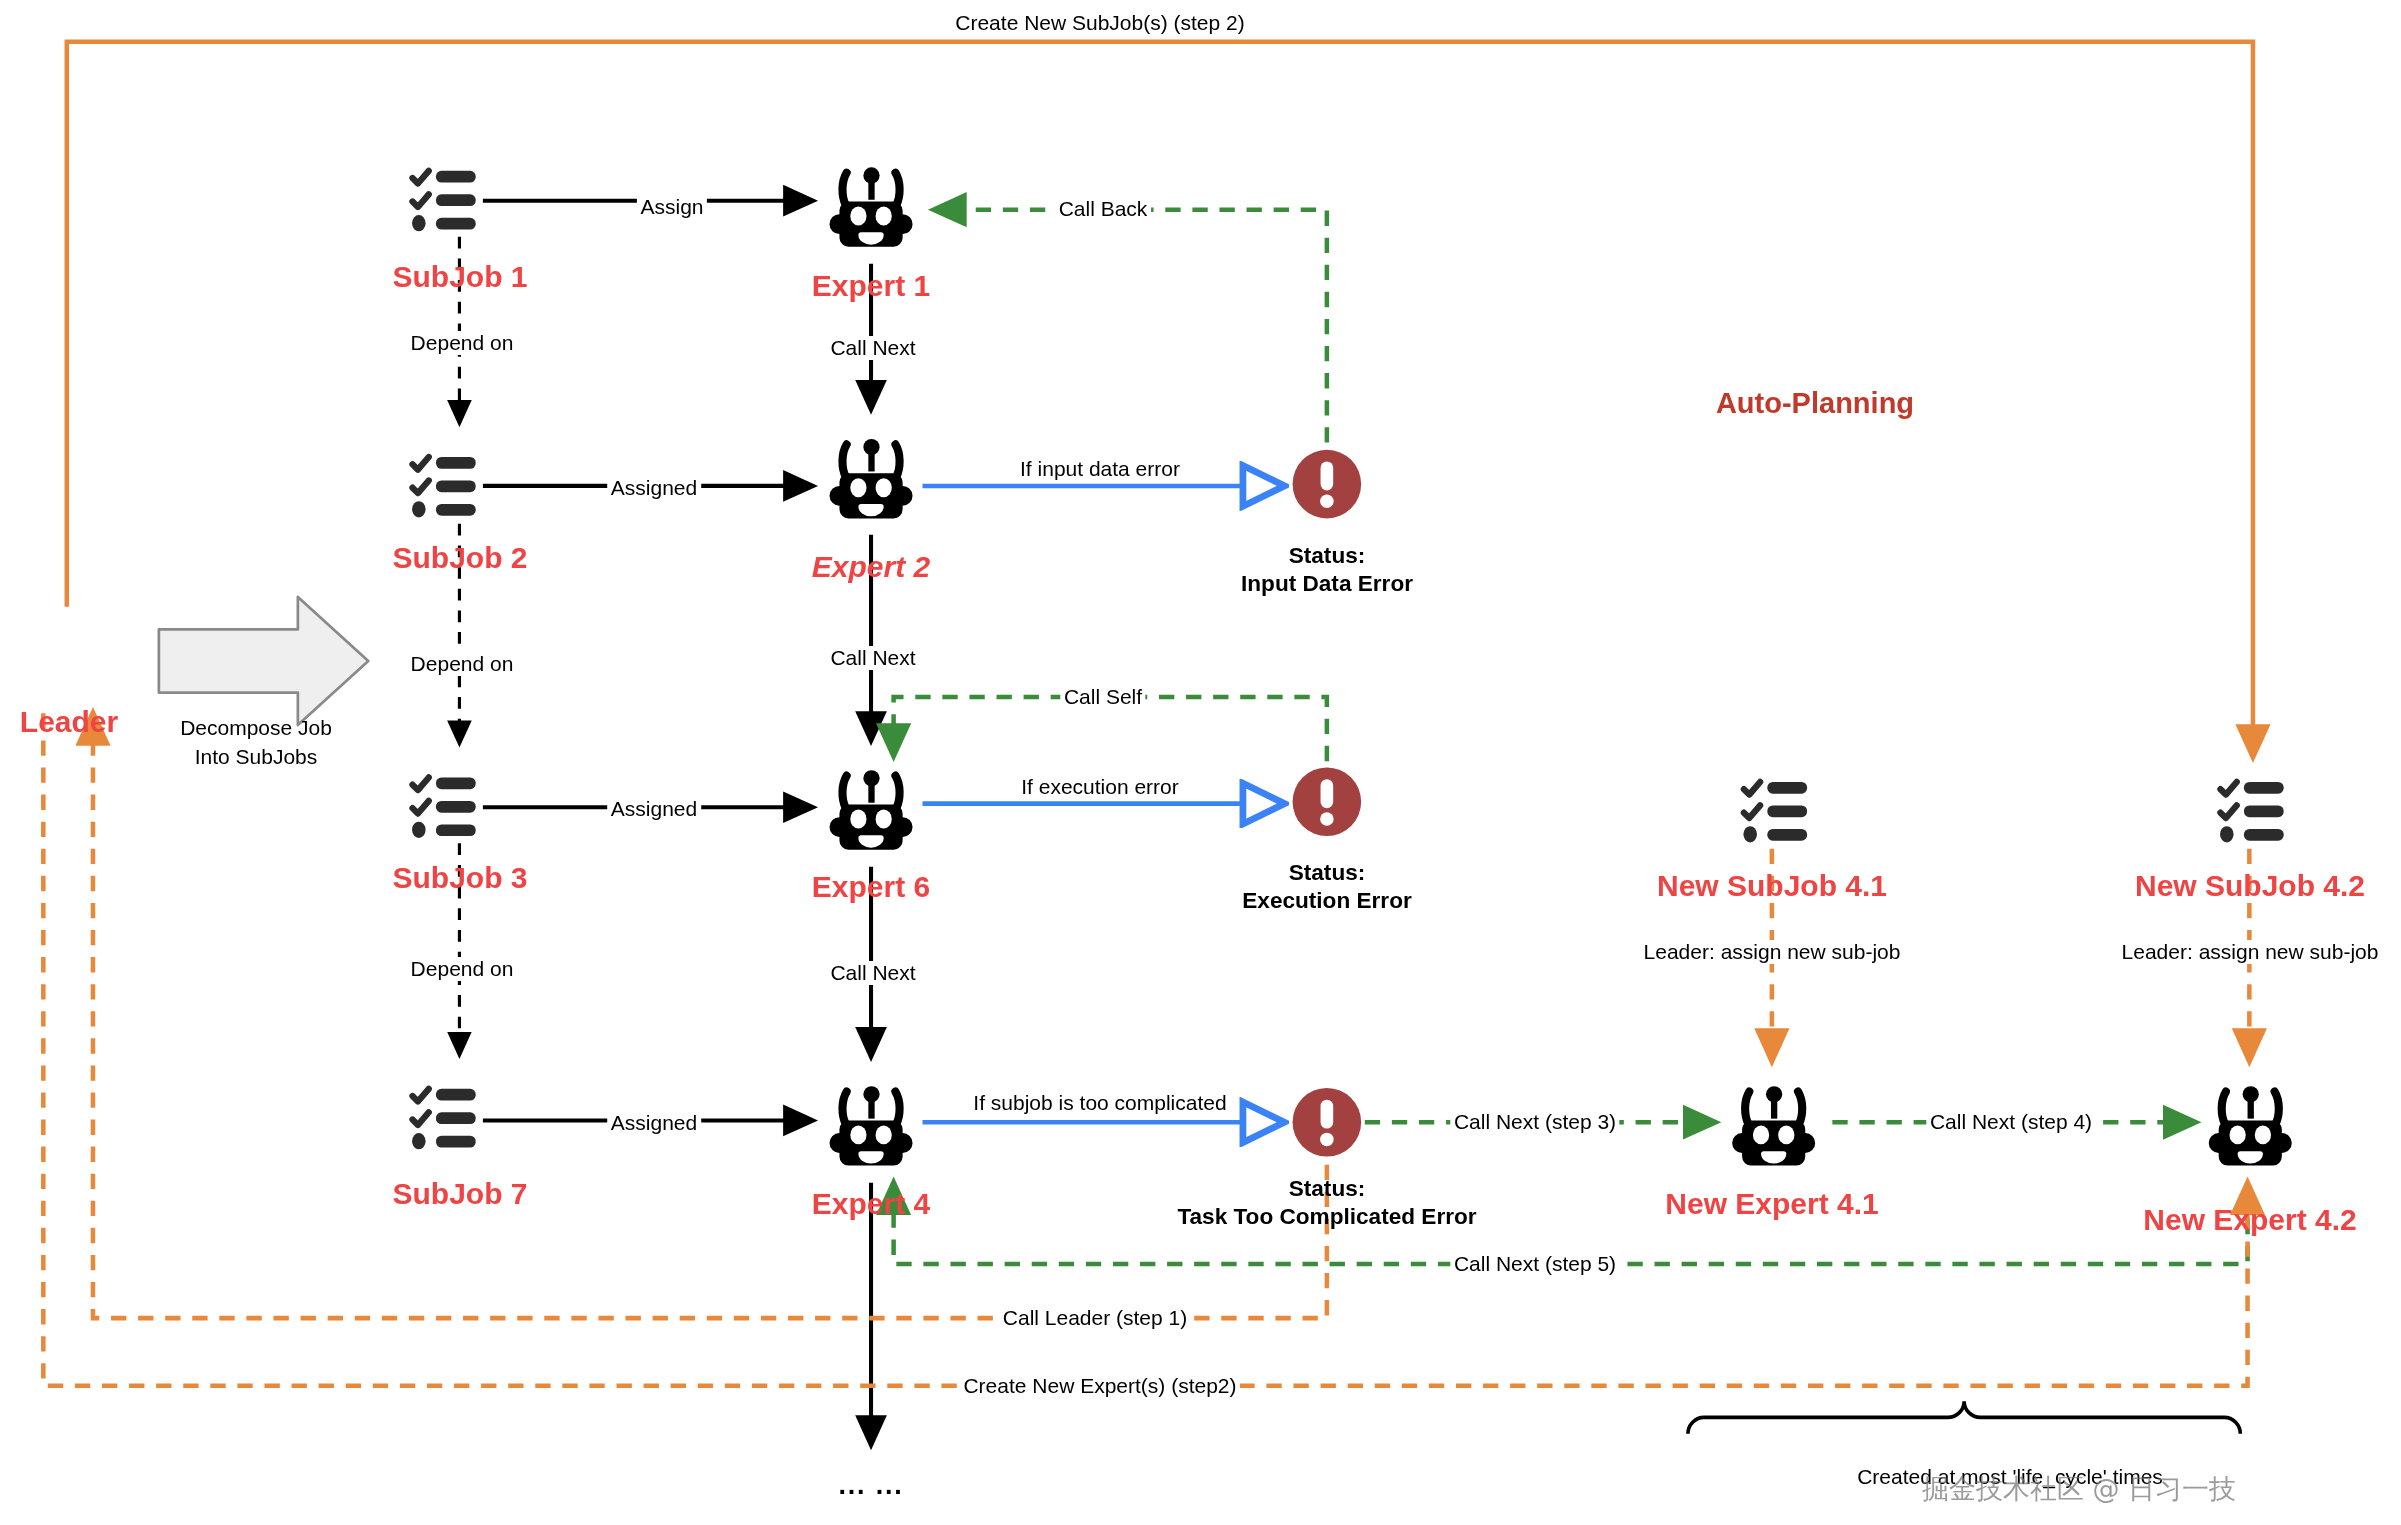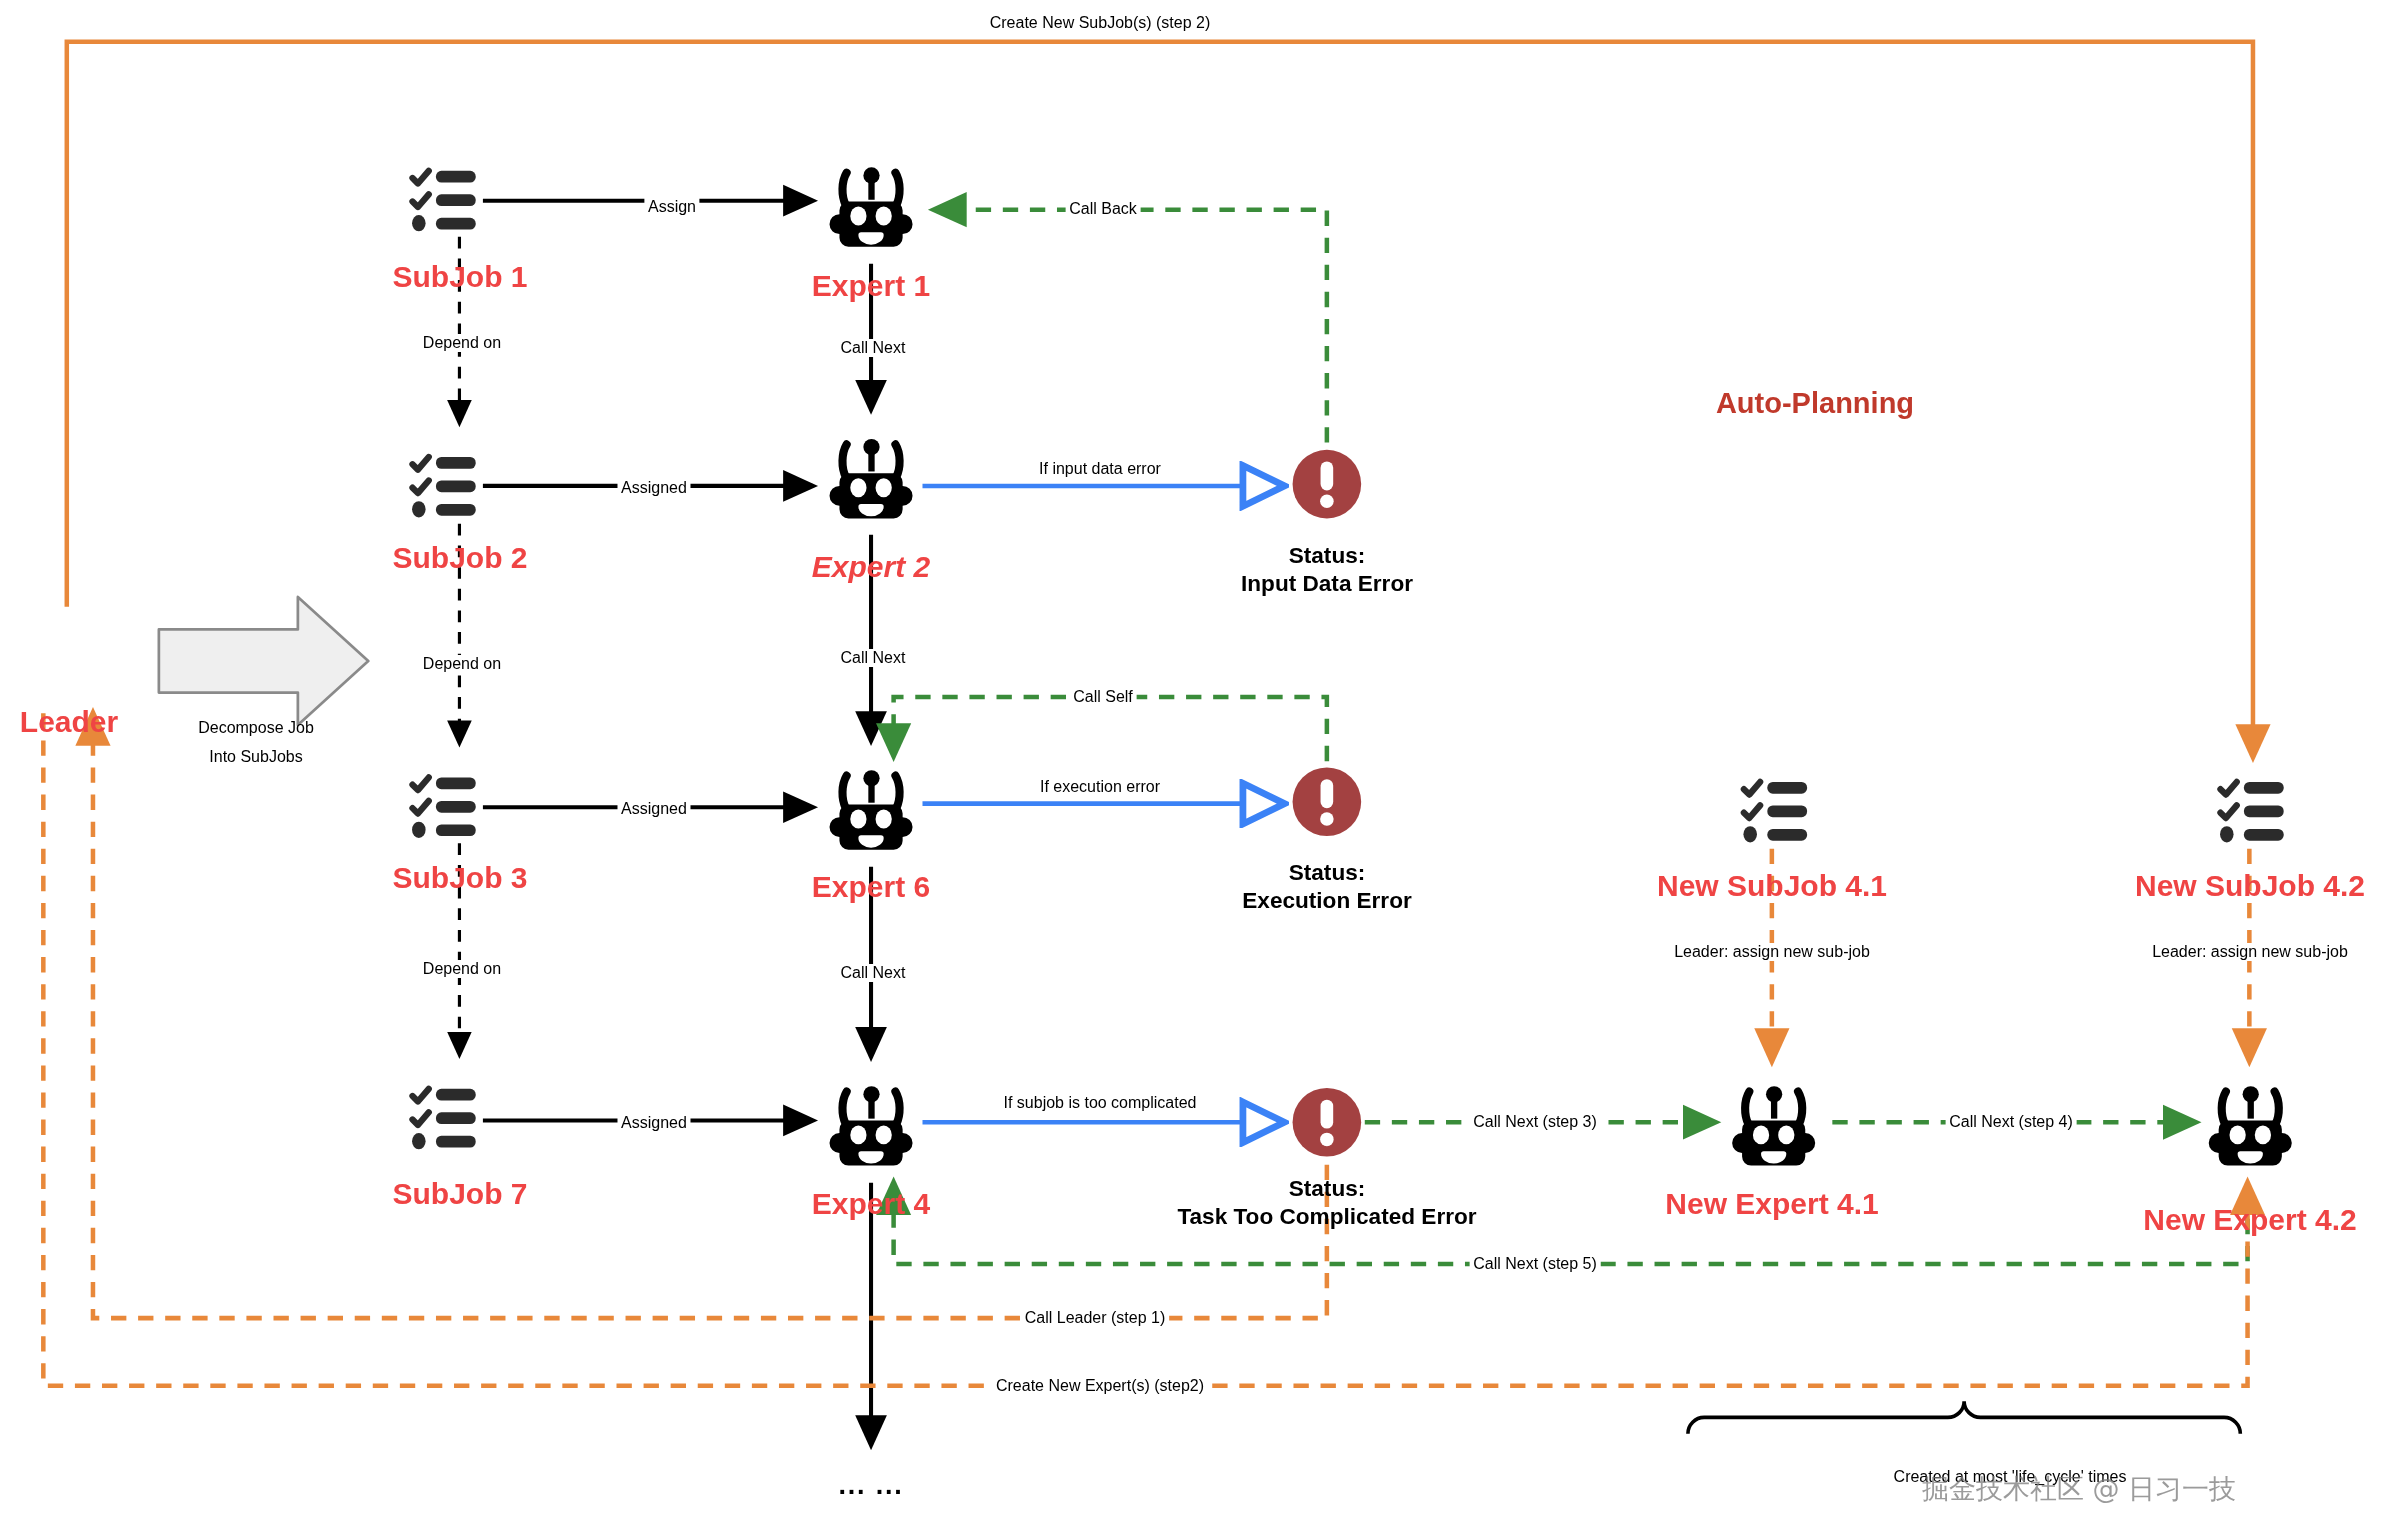--- a/index.html
+++ b/index.html
@@ -9,21 +9,21 @@
   .lbl{position:absolute;font-family:"Liberation Sans",sans-serif;color:#000;white-space:nowrap;
        transform:translate(-50%,-50%);background:#fff;padding:0 3.6px;}
   .lbl.nobg{background:transparent;}
   .node-label{position:absolute;font-family:"Liberation Sans",sans-serif;color:#ef4444;
        font-weight:bold;font-size:30px;white-space:nowrap;transform:translate(-50%,-50%);}
   .status-label{position:absolute;font-family:"Liberation Sans",sans-serif;color:#000;
        font-weight:bold;font-size:22.6px;white-space:nowrap;transform:translate(-50%,0);
        text-align:center;line-height:1.25;}
   .title-auto{position:absolute;font-family:"Liberation Sans",sans-serif;color:#C0392B;
        font-weight:bold;font-size:29px;white-space:nowrap;transform:translate(-50%,-50%);}
-  .edge-label{font-size:16px;}
+  .edge-label{font-size:21px;}
   .dots{position:absolute;font-size:27px;font-weight:bold;letter-spacing:1.8px;
        transform:translate(-50%,-50%);color:#000;}
   .watermark{position:absolute;font-family:"DejaVu Sans",sans-serif;color:#7a7a7a;
        font-size:27px;white-space:nowrap;opacity:.75;transform:translate(-50%,-50%);margin-top:8px;}
 </style>
 </head>
 <body>
 
 <div id="stage">
 

